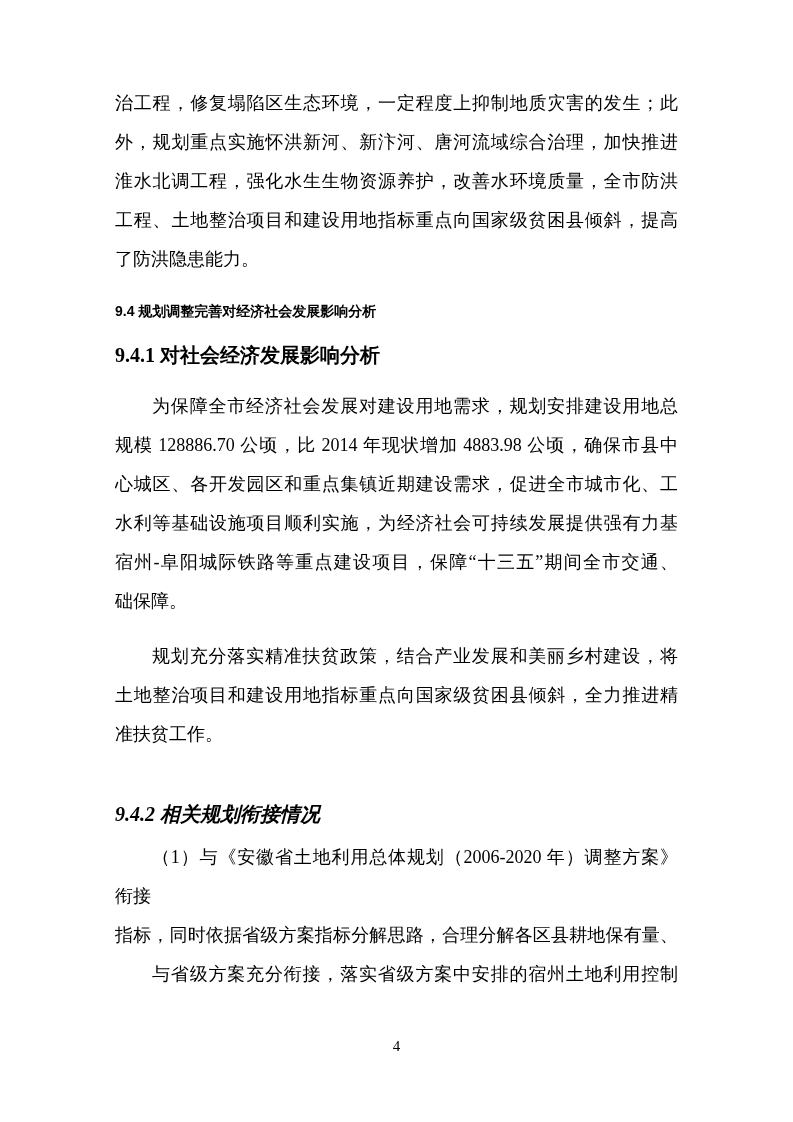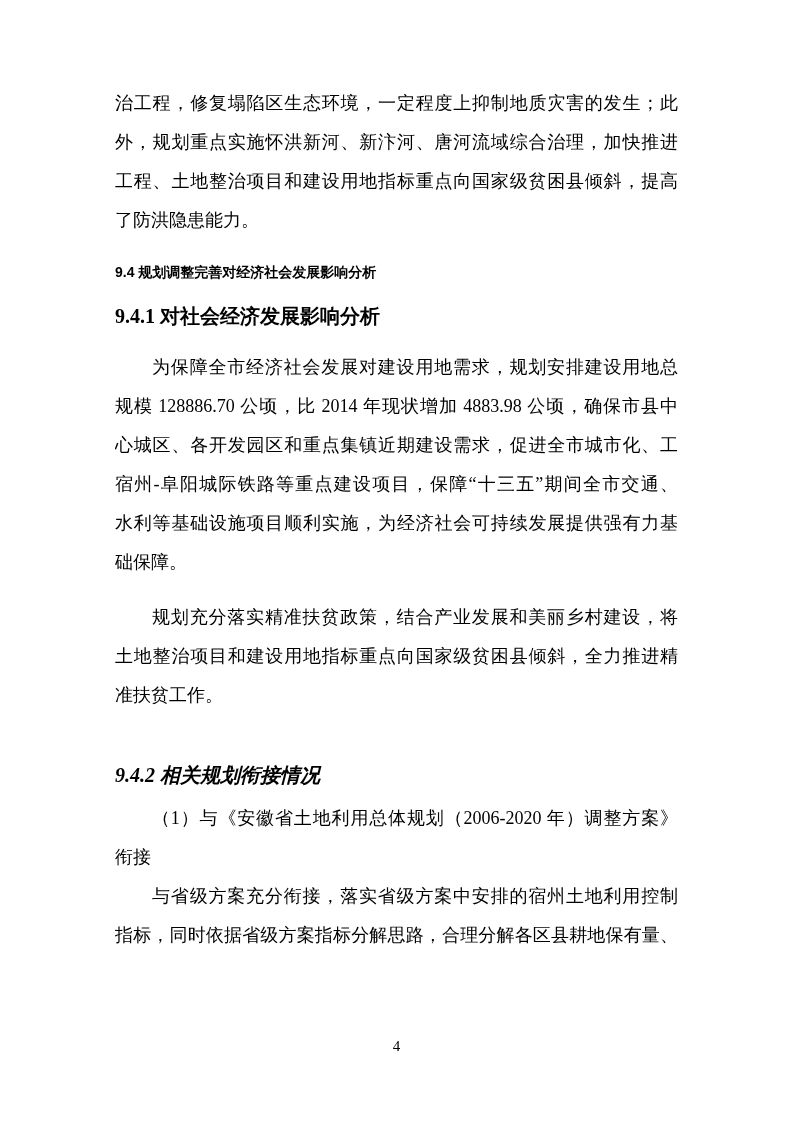--- a/index.html
+++ b/index.html
@@ -73,51 +73,52 @@
 </style>
 </head>
 <body>
 
 <div class="page">
   <div class="content">
 
     <div class="para">
       <div class="line">治工程，修复塌陷区生态环境，一定程度上抑制地质灾害的发生；此</div>
       <div class="line">外，规划重点实施怀洪新河、新汴河、唐河流域综合治理，加快推进</div>
+      <div class="line">淮水北调工程，强化水生生物资源养护，改善水环境质量，全市防洪</div>
       <div class="line">工程、土地整治项目和建设用地指标重点向国家级贫困县倾斜，提高</div>
       <div class="line end">了防洪隐患能力。</div>
     </div>
 
     <div class="h-main">9.4 规划调整完善对经济社会发展影响分析</div>
 
     <div class="h-sub">9.4.1 对社会经济发展影响分析</div>
 
     <div class="para mt16">
       <div class="line indent">为保障全市经济社会发展对建设用地需求，规划安排建设用地总</div>
       <div class="line">规模 128886.70 公顷，比 2014 年现状增加 4883.98 公顷，确保市县中</div>
       <div class="line">心城区、各开发园区和重点集镇近期建设需求，促进全市城市化、工</div>
+      <div class="line">水利等基础设施项目顺利实施，为经济社会可持续发展提供强有力基</div>
       <div class="line">宿州-阜阳城际铁路等重点建设项目，保障“十三五”期间全市交通、</div>
-      <div class="line">水利等基础设施项目顺利实施，为经济社会可持续发展提供强有力基</div>
       <div class="line end">础保障。</div>
     </div>
 
     <div class="para mt16">
       <div class="line indent">规划充分落实精准扶贫政策，结合产业发展和美丽乡村建设，将</div>
       <div class="line">土地整治项目和建设用地指标重点向国家级贫困县倾斜，全力推进精</div>
       <div class="line end">准扶贫工作。</div>
     </div>
 
     <div class="h-sub second">9.4.2 相关规划衔接情况</div>
 
     <div class="para mt8">
       <div class="line indent">（1）与《安徽省土地利用总体规划（2006-2020 年）调整方案》</div>
       <div class="line end">衔接</div>
     </div>
 
     <div class="para">
+      <div class="line">指标，同时依据省级方案指标分解思路，合理分解各区县耕地保有量、</div>
       <div class="line indent">与省级方案充分衔接，落实省级方案中安排的宿州土地利用控制</div>
-      <div class="line">指标，同时依据省级方案指标分解思路，合理分解各区县耕地保有量、</div>
     </div>
 
   </div>
 
   <div class="footer">4</div>
 </div>
 
 </body></html>

